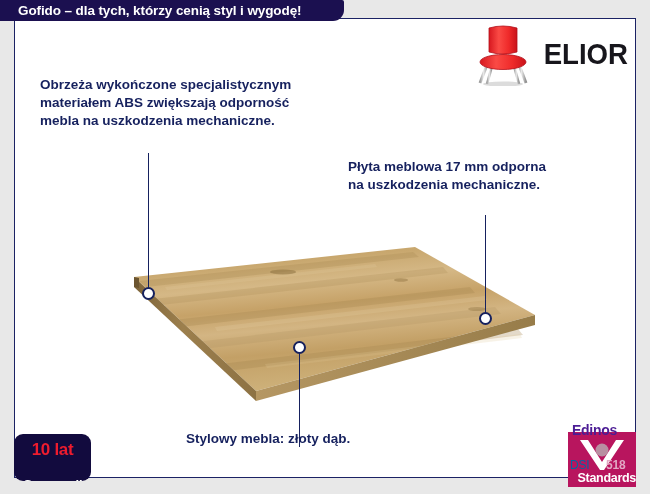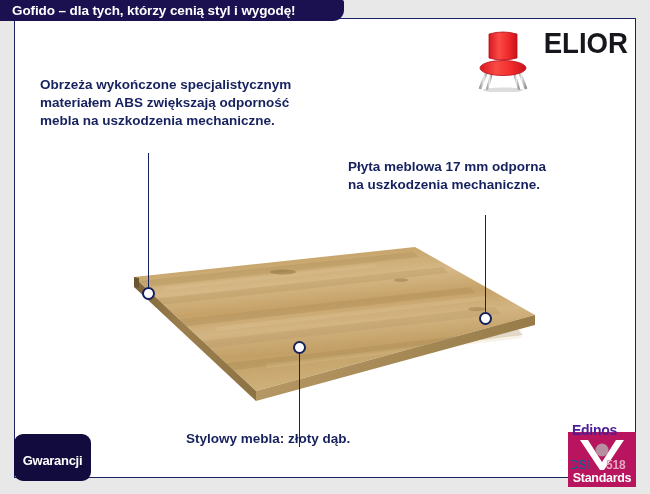--- a/index.html
+++ b/index.html
@@ -28,33 +28,33 @@
     width:344px; height:21px;
     background:#1b1050;
     border-bottom-right-radius:11px;
     border-top-right-radius:2px;
     color:#ffffff;
     font-size:13.5px;
     font-weight:bold;
     letter-spacing:-0.1px;
     display:flex;
     align-items:center;
-    padding-left:12px;
+    padding-left:18px;
     box-sizing:border-box;
     white-space:nowrap;
     z-index:40;
   }
 
   
   #logo{
     position:absolute;
-    right:18px; top:28px;
+    right:18px; top:22px;
     width:160px; height:64px;
     display:flex;
-    align-items:flex-start;
+    align-items:center;
     justify-content:flex-end;
     z-index:20;
   }
   #logo-chair{ width:62px;height:64px;position:relative; }
   #logo-text{
     font-family:"Liberation Sans", sans-serif;
     font-size:30px;
     font-weight:bold;
     color:#17161c;
     letter-spacing:0px;
@@ -175,21 +175,21 @@
     font-size:12px;
     font-weight:bold;
     color:#e2a8c3;
     letter-spacing:-0.2px;
     z-index:3;
   }
   #edinos-std{
     position:absolute;
     left:8px; top:49px;
     width:68px;
-    text-align:center;
+    text-align:right;
     font-size:12.5px;
     font-weight:bold;
     color:#ffffff;
     letter-spacing:-0.3px;
     z-index:3;
   }
 </style>
 </head>
 <body>
 
@@ -296,20 +296,21 @@
 <div class="anno" id="anno-edge">Obrzeża wykończone specjalistycznym
 materiałem ABS zwiększają odporność
 mebla na uszkodzenia mechaniczne.</div>
 
 <div class="anno" id="anno-board">Płyta meblowa 17 mm odporna
 na uszkodzenia mechaniczne.</div>
 
 <div class="anno" id="anno-color">Stylowy mebla: złoty  dąb.</div>
 
 <div id="badge-warranty">
+  <div class="w-top">10 lat</div>
   <div class="w-bot">Gwarancji</div>
 </div>
 
 <div id="badge-edinos">
   <div id="edinos-box"></div>
   <svg id="edinos-check" viewBox="0 0 44 30" xmlns="http://www.w3.org/2000/svg">
     <polygon points="0,0 8,0 22,22 36,0 44,0 24,30 20,30" fill="#ffffff"></polygon>
     <circle cx="22" cy="10" r="6.5" fill="#b8b8b8" opacity="0.75"></circle>
   </svg>
   <div id="edinos-name">Edinos</div>

